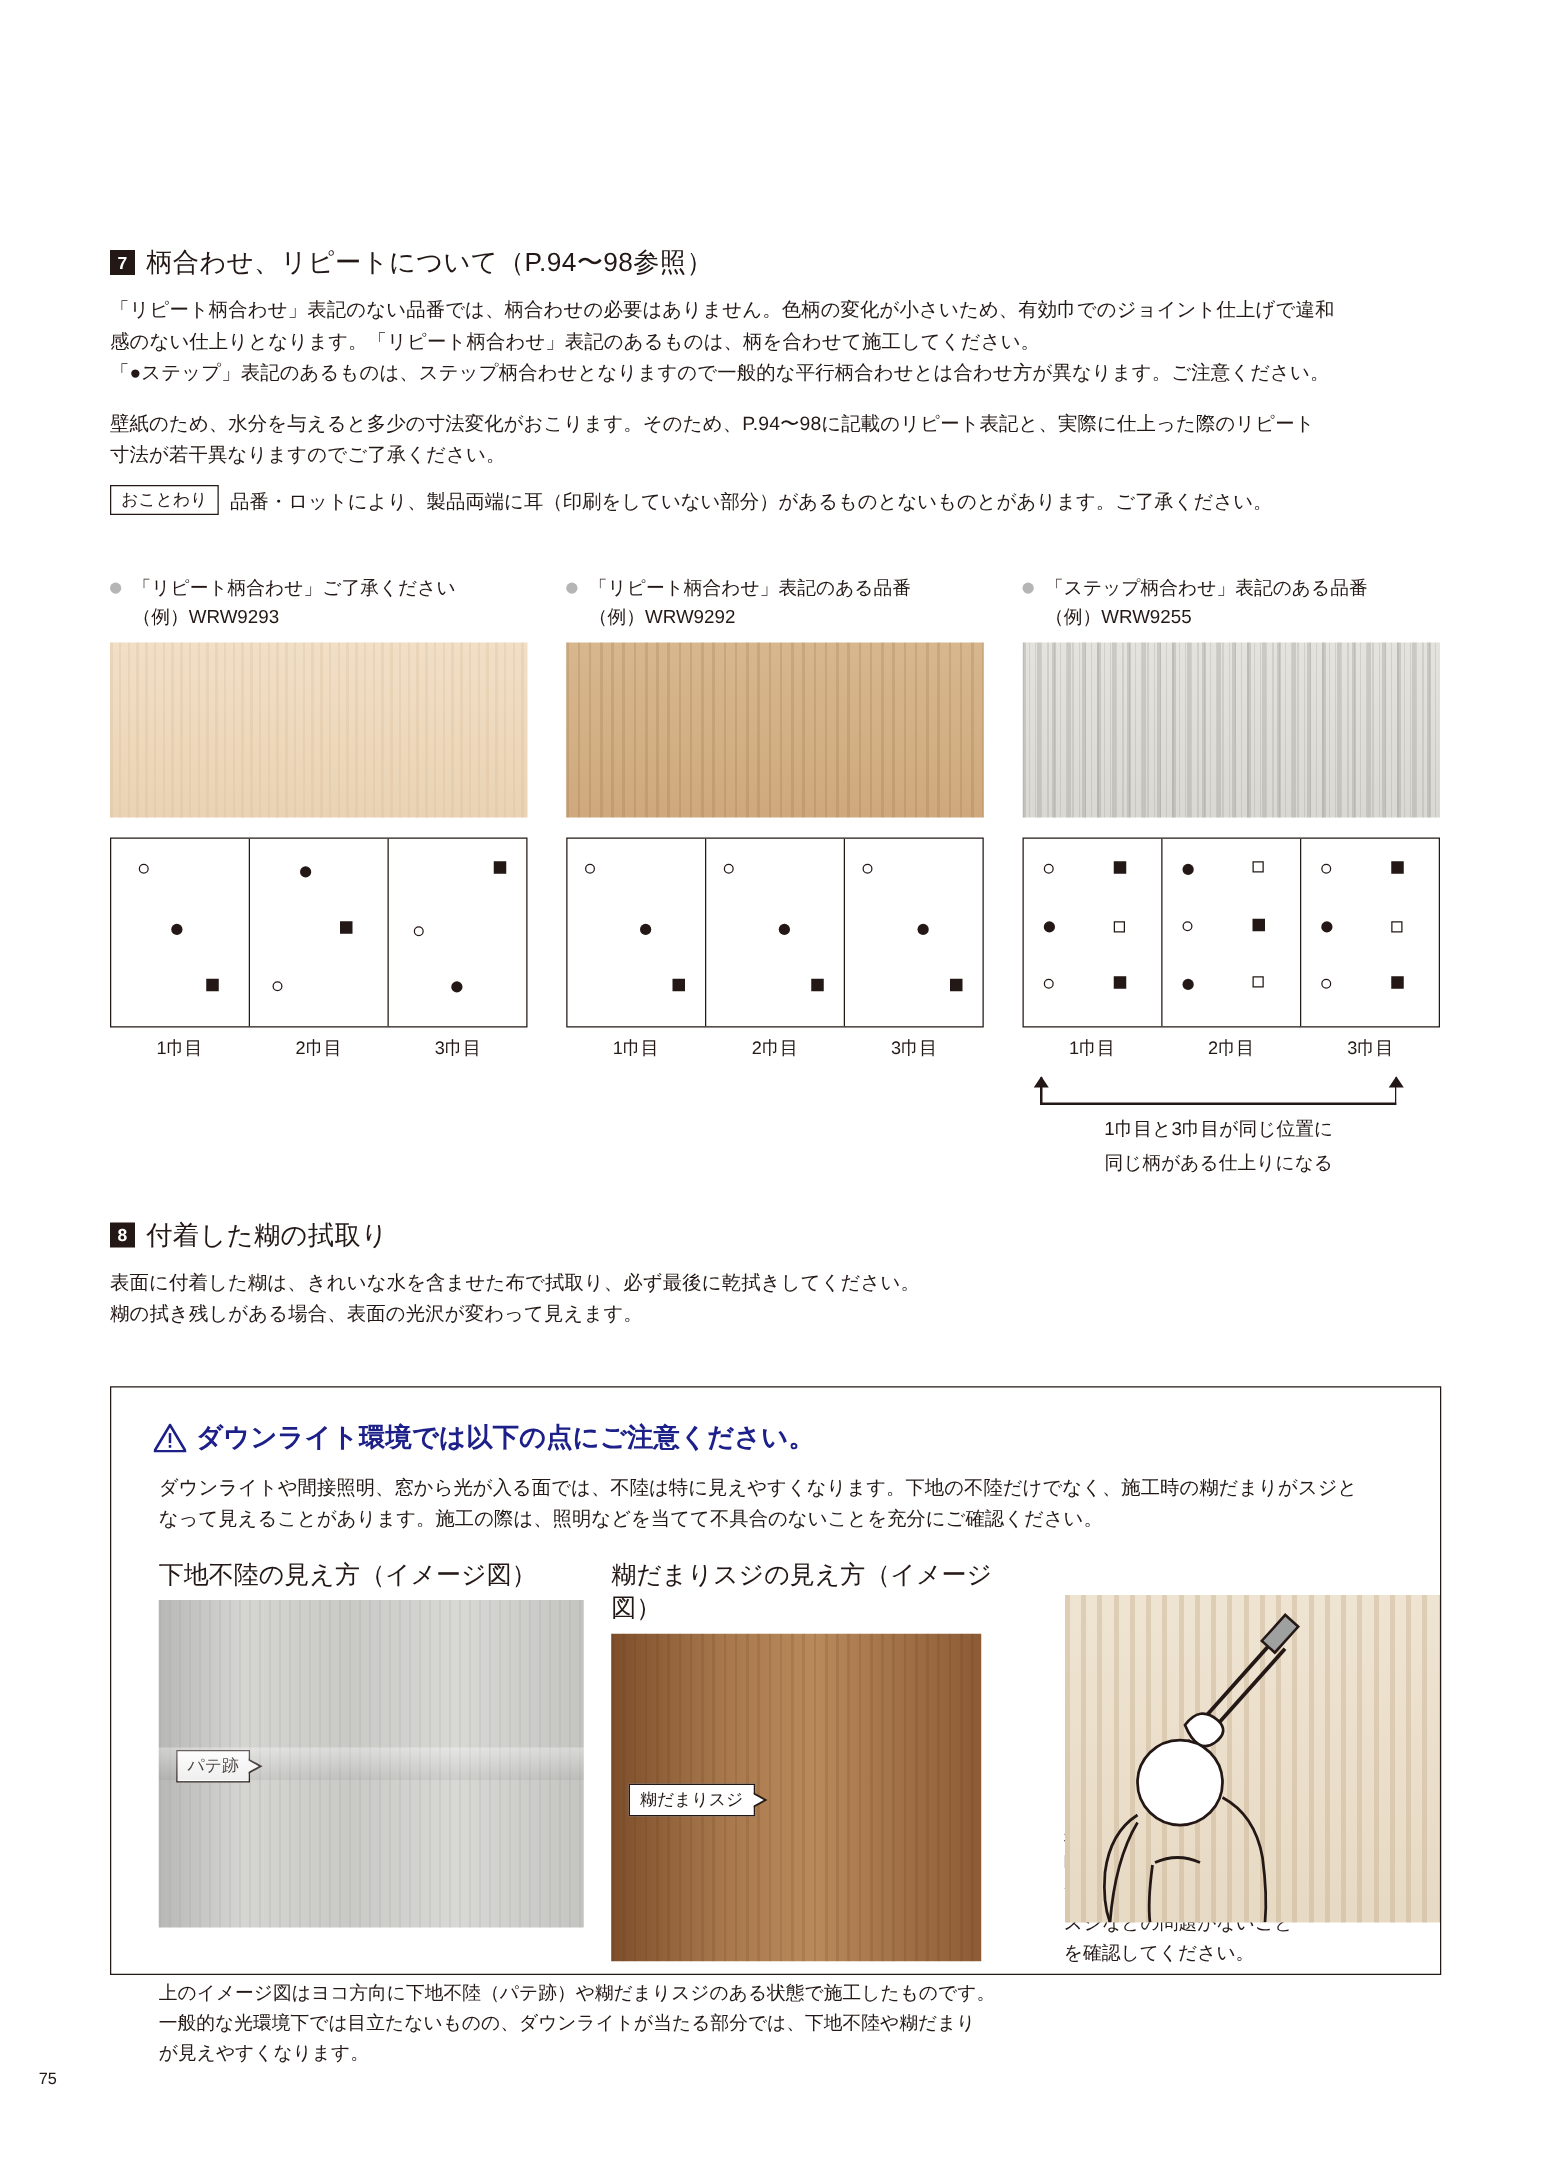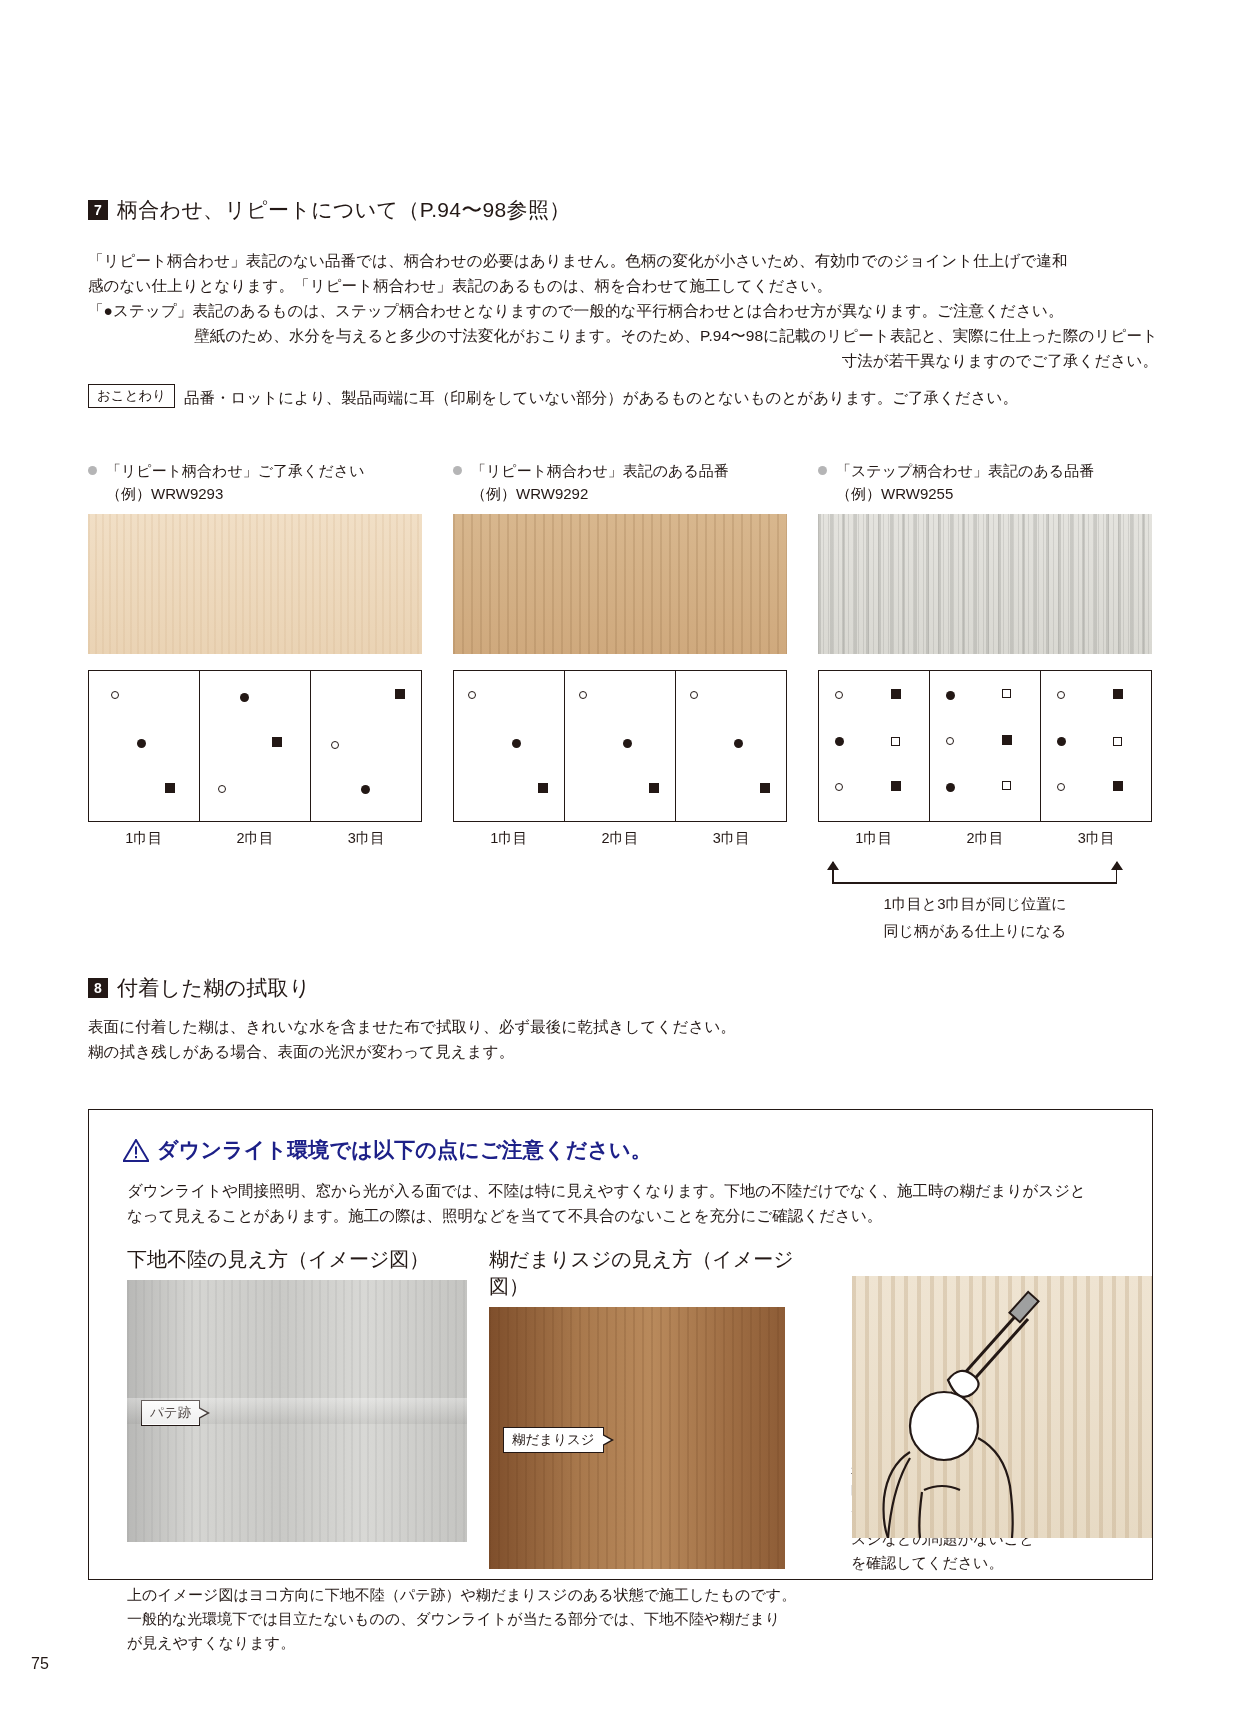--- a/index.html
+++ b/index.html
@@ -124,38 +124,38 @@
   .callout .tail::after {
     content:""; position:absolute; left:-12px; top:-5px;
     border-top:5px solid transparent; border-bottom:5px solid transparent;
     border-left:9px solid #fff;
   }
 
   .caption-row { display:flex; margin:14px 0 0 38px; gap:22px; }
   .caption-left { width:702px; font-size:15px; line-height:1.6; }
   .caption-right { width:300px; font-size:15px; line-height:1.6; }
 
-  .pageno { position:absolute; left:31px; top:1655px; font-size:16px; color:#231815; }
+  .pageno { position:absolute; left:31px; top:1655px; font-size:13px; color:#231815; }
 </style>
 </head>
 <body>
 
 <div class="page">
 
   <div style="position:absolute; left:88px; top:196px; width:1070px;">
     <div class="sec-head">
       <span class="sec-num">7</span>
       <span class="sec-title">柄合わせ、リピートについて（P.94〜98参照）</span>
     </div>
-    <div class="body-text" style="margin-top:24px;">
+    <div class="body-text" style="margin-top:12px;">
       <div>「リピート柄合わせ」表記のない品番では、柄合わせの必要はありません。色柄の変化が小さいため、有効巾でのジョイント仕上げで違和</div>
       <div>感のない仕上りとなります。「リピート柄合わせ」表記のあるものは、柄を合わせて施工してください。</div>
       <div>「●ステップ」表記のあるものは、ステップ柄合わせとなりますので一般的な平行柄合わせとは合わせ方が異なります。ご注意ください。</div>
     </div>
-    <div class="body-text" style="text-align:right;">
+    <div class="body-text" style="margin-top:16px;">
       <div>壁紙のため、水分を与えると多少の寸法変化がおこります。そのため、P.94〜98に記載のリピート表記と、実際に仕上った際のリピート</div>
       <div>寸法が若干異なりますのでご了承ください。</div>
     </div>
     <div class="okotowari-row">
       <span class="okotowari-badge">おことわり</span>
       <span class="okotowari-text">品番・ロットにより、製品両端に耳（印刷をしていない部分）があるものとないものとがあります。ご了承ください。</span>
     </div>
   </div>
 
   <div class="samples">

